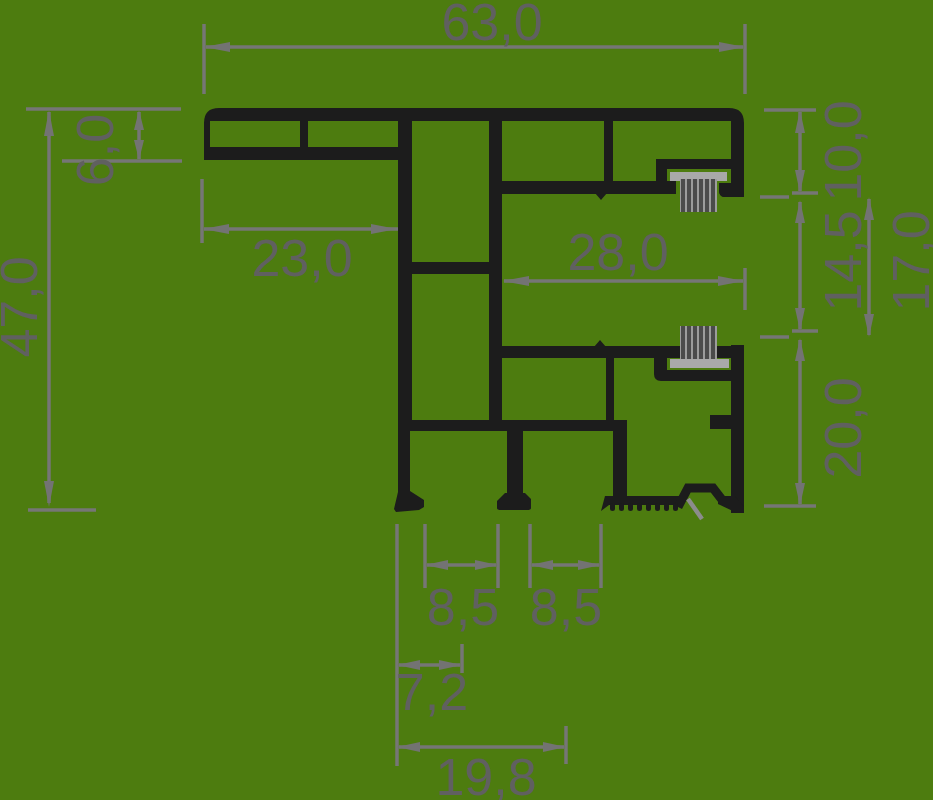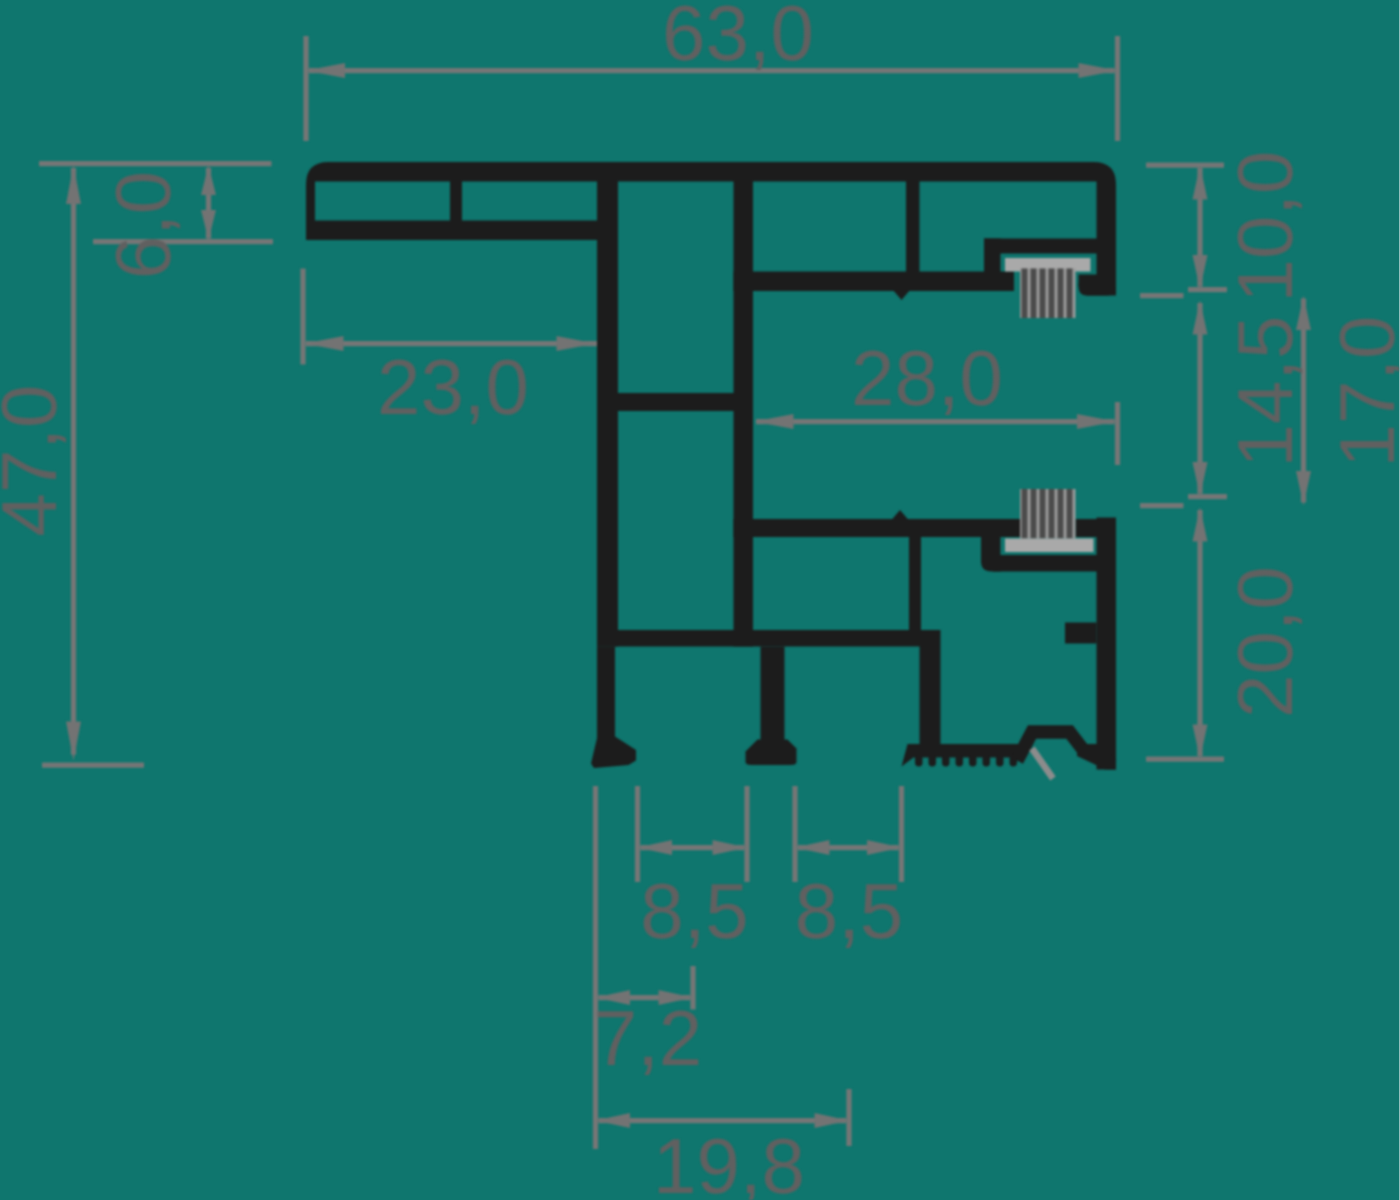--- a/index.html
+++ b/index.html
@@ -1,16 +1,16 @@
 <!DOCTYPE html>
 <html><head>
 <meta charset="utf-8">
 <style>
   html,body{margin:0;padding:0;background:#ffffff;}
-  #wrap{width:933px;height:800px;position:relative;background:#0f766e;overflow:hidden;}
+  #wrap{width:933px;height:800px;position:relative;background:#4d7c0f;overflow:hidden;}
   svg{display:block;}
   text{font-family:"Liberation Sans",sans-serif;fill:#606060;}
 </style>
 </head>
 <body>
 <div id="wrap">
 <svg width="933" height="800" viewBox="0 0 933 800" xmlns="http://www.w3.org/2000/svg" style="filter:blur(0.7px)">
 <g stroke="none">
 
   <path fill="#1c1c1c" d="M204,160 V123 Q204,108 219,108 H729 Q744,108 744,123 V197 H724 Q719,197 719,190 V189 H731 V121 H210 V160 Z"></path>

